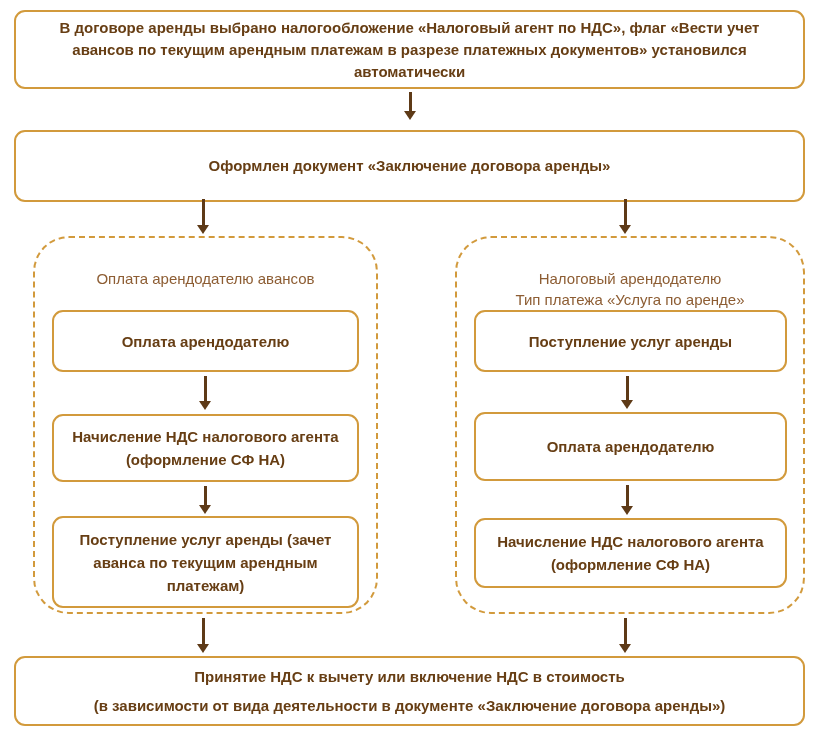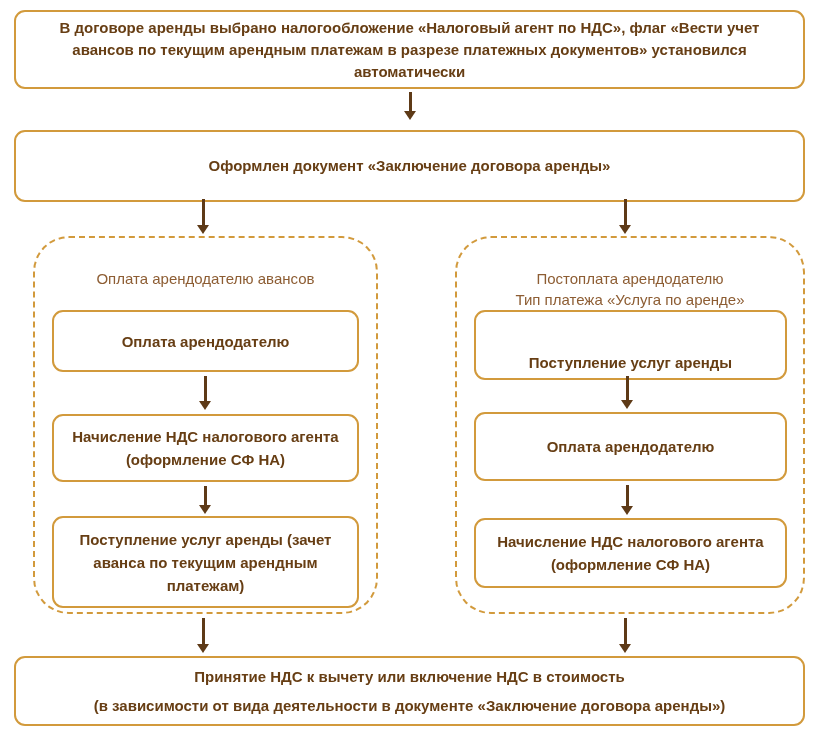--- a/index.html
+++ b/index.html
@@ -55,21 +55,21 @@
     font-weight:normal;
     text-align:center;
   }
   .step{
     line-height:23px;
     padding:4px 14px;
   }
   .l-step1{left:52px;top:310px;width:307px;height:62px;}
   .l-step2{left:52px;top:414px;width:307px;height:68px;}
   .l-step3{left:52px;top:516px;width:307px;height:92px;padding:4px 16px;}
-  .r-step1{left:474px;top:310px;width:313px;height:70px;justify-content:flex-end;}
+  .r-step1{left:474px;top:310px;width:313px;height:62px;}
   .r-step2{left:474px;top:412px;width:313px;height:69px;}
   .r-step3{left:474px;top:518px;width:313px;height:70px;}
   .arrow{
     position:absolute;
     width:12px;
     display:flex;
     flex-direction:column;
     align-items:center;
   }
   .arrow .stem{width:3px;flex:1 1 auto;background:var(--arrow);}
@@ -117,21 +117,21 @@
     </div>
 
   <div class="dashed dashed-left">
     <div class="branch-header">
       <div>Оплата арендодателю авансов</div>
     </div>
   </div>
 
   <div class="dashed dashed-right">
     <div class="branch-header">
-      <div>Постоплата арендодателю</div>
+      <div>Налоговый арендодателю</div>
       <div>Тип платежа «Услуга по аренде»</div>
     </div>
   </div>
 
   <div class="box step l-step1">
     <span>Оплата арендодателю</span>
   </div>
   <div class="arrow a-l1">
       <div class="stem"></div>
       <div class="head"></div>

